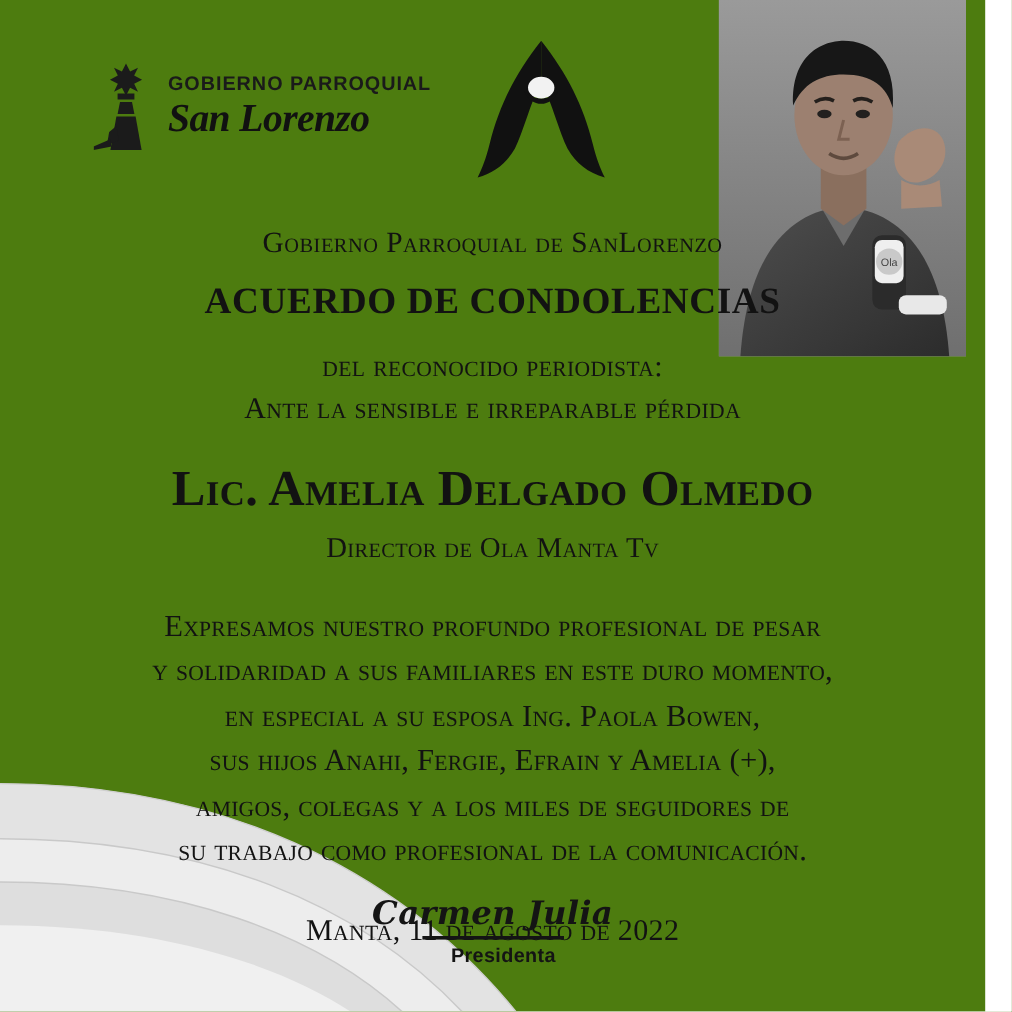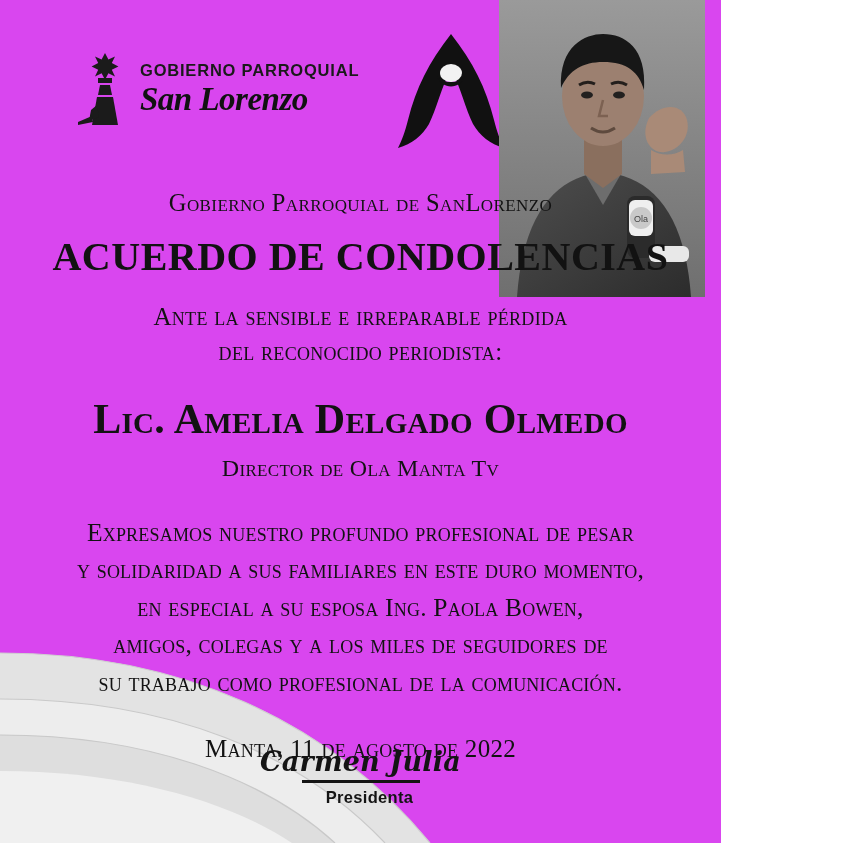--- a/index.html
+++ b/index.html
@@ -5,23 +5,23 @@
   html, body {
     margin: 0;
     padding: 0;
     background: #ffffff;
   }
   body {
     font-family: "Liberation Serif", serif;
   }
   .card {
     position: relative;
-    width: 721px;
+    width: 821px;
     height: 843px;
-    background: #d946ef;
+    background: #4d7c0f;
     overflow: hidden;
   }
 
   
   .bg-swoosh {
     position: absolute;
     left: 0;
     bottom: 0;
     width: 843px;
     height: 340px;
@@ -99,21 +99,21 @@
     color: #121212;
     padding: 0 20px;
   }
   .l-org {
     font-size: 24.5px;
     letter-spacing: 0.4px;
     margin-top: 24px;
     font-variant: small-caps;
   }
   .l-title {
-    font-size: 40px;
+    font-size: 31px;
     font-weight: bold;
     letter-spacing: 0.5px;
     margin-top: 16px;
     font-variant: small-caps;
   }
   .l-sub {
     font-size: 25px;
     letter-spacing: 0.3px;
     margin-top: 20px;
     line-height: 1.38;
@@ -262,29 +262,30 @@
 
         <rect x="150" y="246" width="40" height="16" rx="6" fill="#e8e8e8"></rect>
       </svg>
     </div>
   </div>
 
   <div class="content">
     <div class="l-org">Gobierno Parroquial de SanLorenzo</div>
     <div class="l-title">ACUERDO DE CONDOLENCIAS</div>
     <div class="l-sub">
+      <div>del reconocido periodista:</div>
       <div>Ante la sensible e irreparable pérdida</div>
-      <div>del reconocido periodista:</div>
     </div>
     <div class="l-name">Lic. Amelia Delgado Olmedo</div>
     <div class="l-role">Director de Ola Manta Tv</div>
     <div class="l-body">
       <div>Expresamos nuestro profundo profesional de pesar</div>
       <div>y solidaridad a sus familiares en este duro momento,</div>
       <div>en especial a su esposa Ing. Paola Bowen,</div>
+      <div>sus hijos Anahi, Fergie, Efrain y Amelia (+),</div>
       <div>amigos, colegas y a los miles de seguidores de</div>
       <div>su trabajo como profesional de la comunicación.</div>
     </div>
     <div class="l-place">Manta, 11 de agosto de 2022</div>
   </div>
 
   <div class="signature">
     <div class="sig-name">Carmen Julia</div>
     <div class="sig-rule"></div>
     <div class="sig-role">Presidenta</div>

